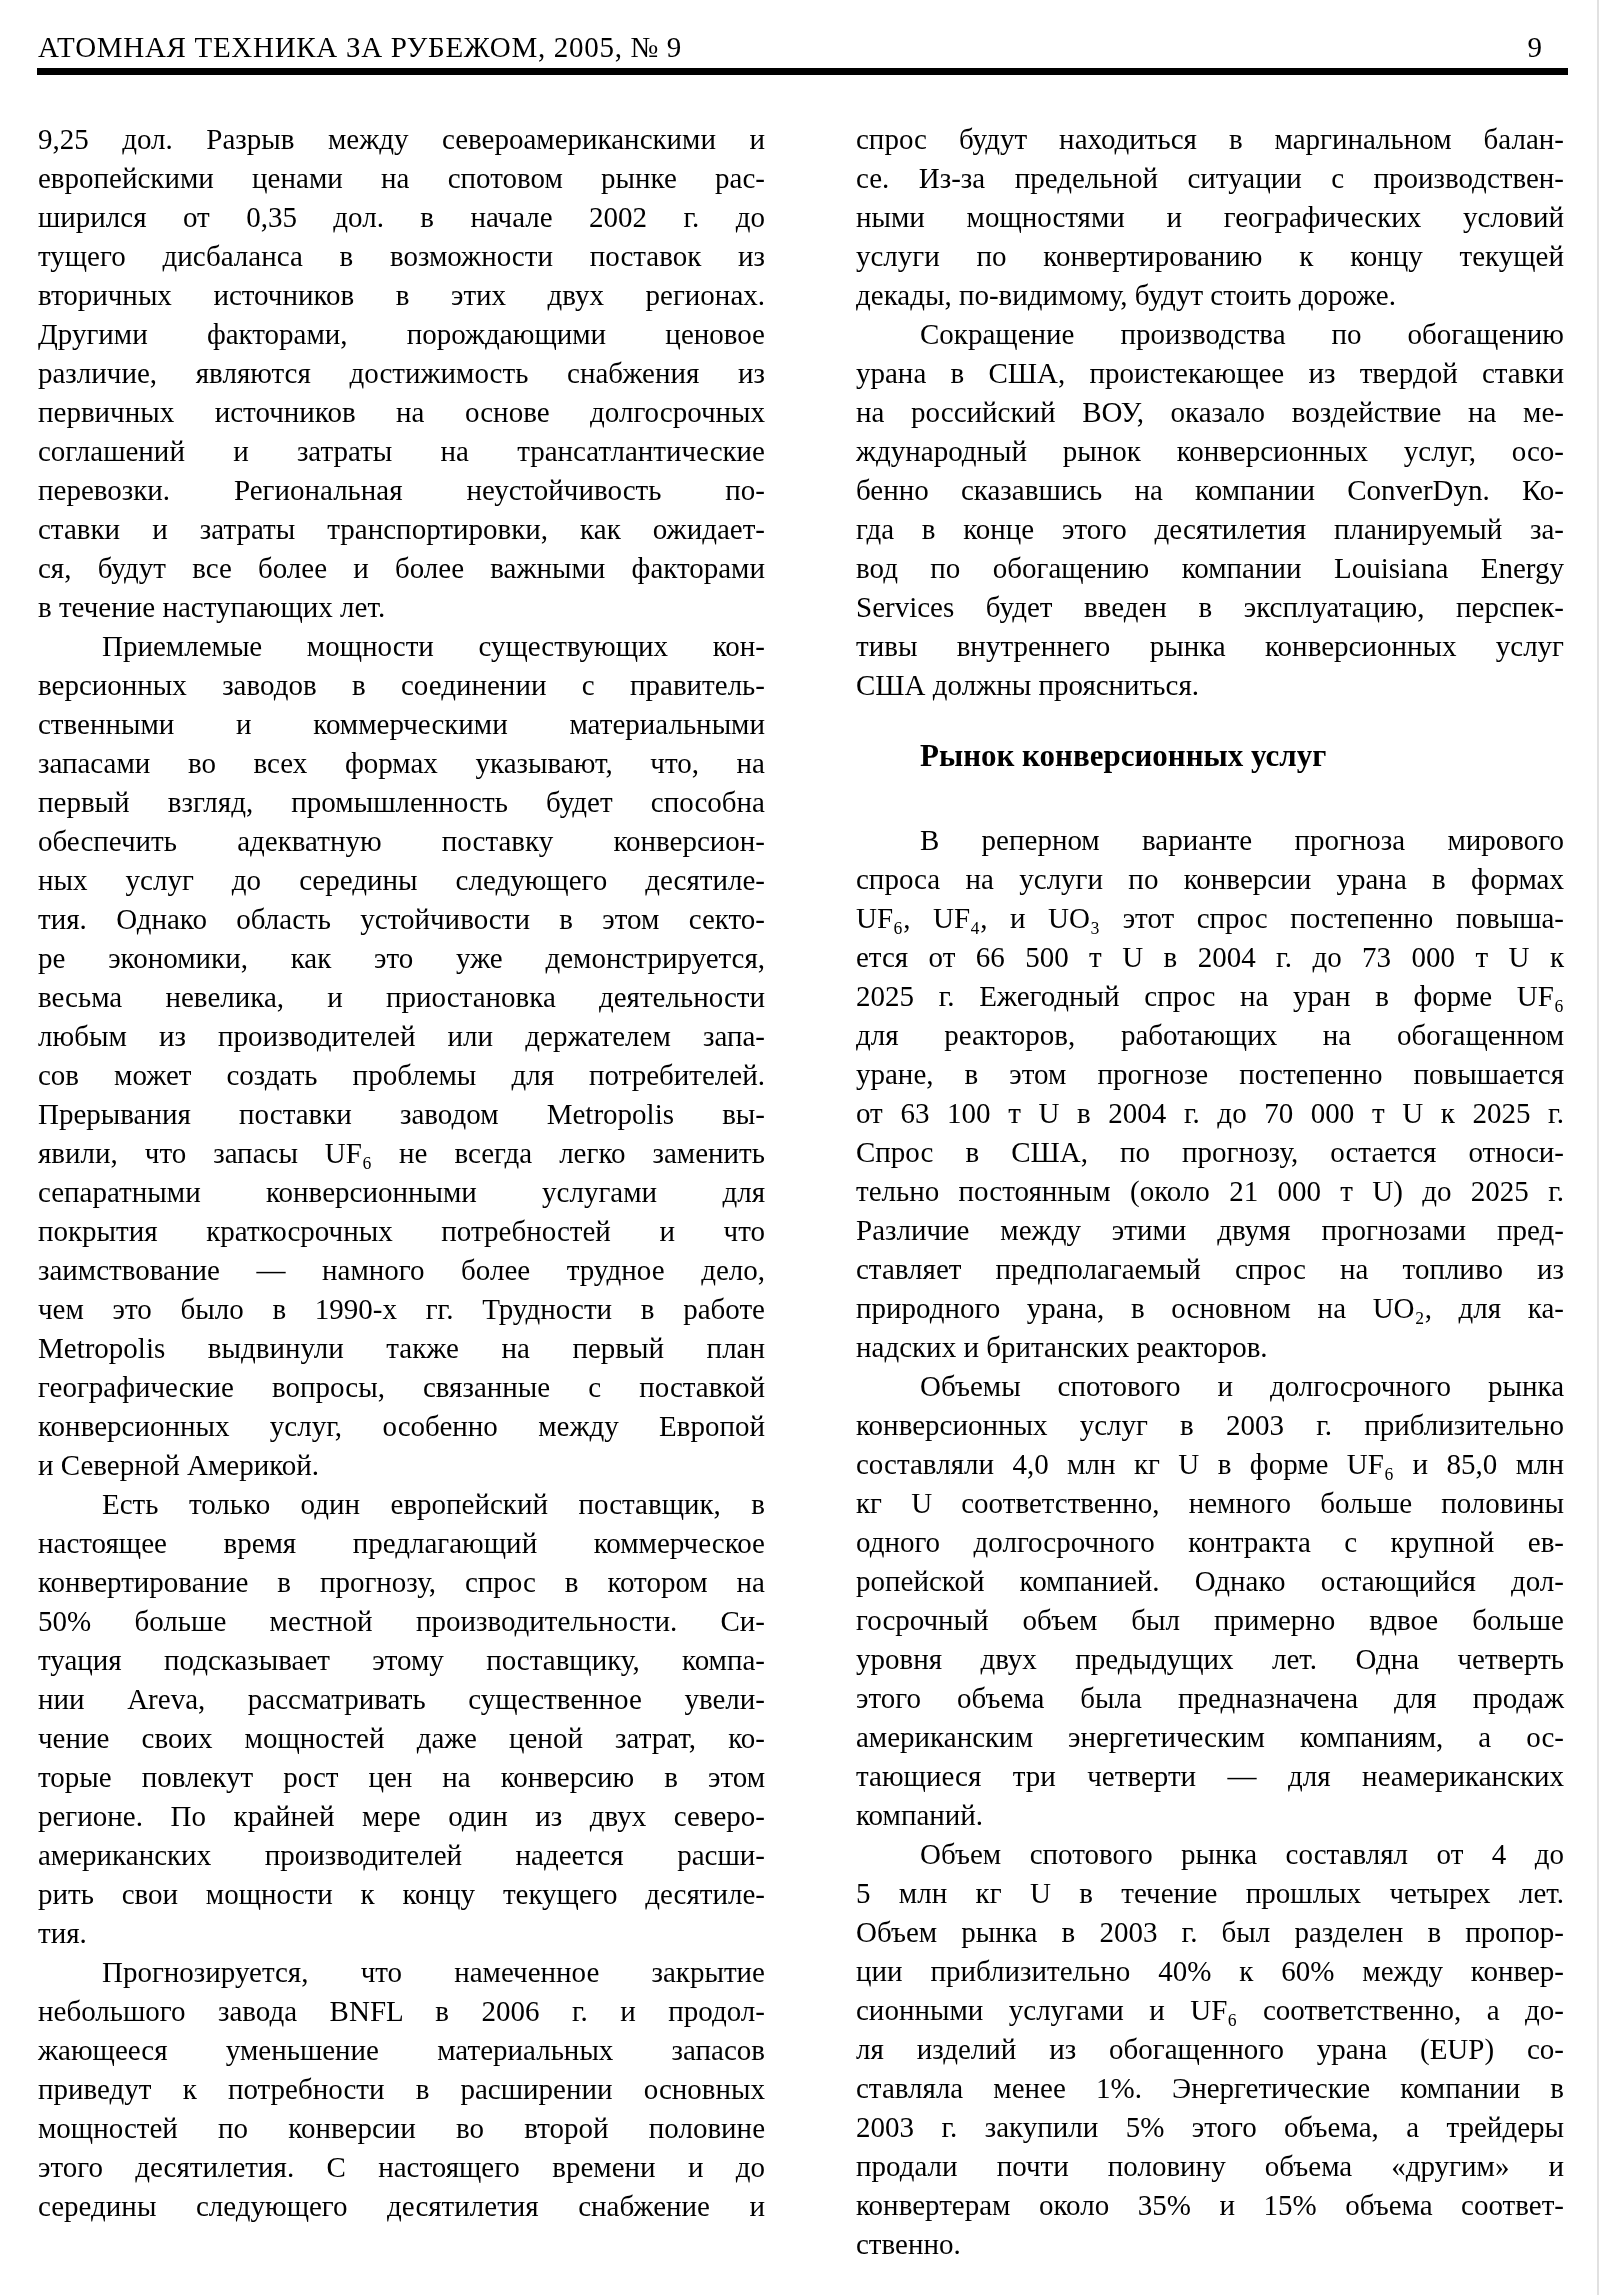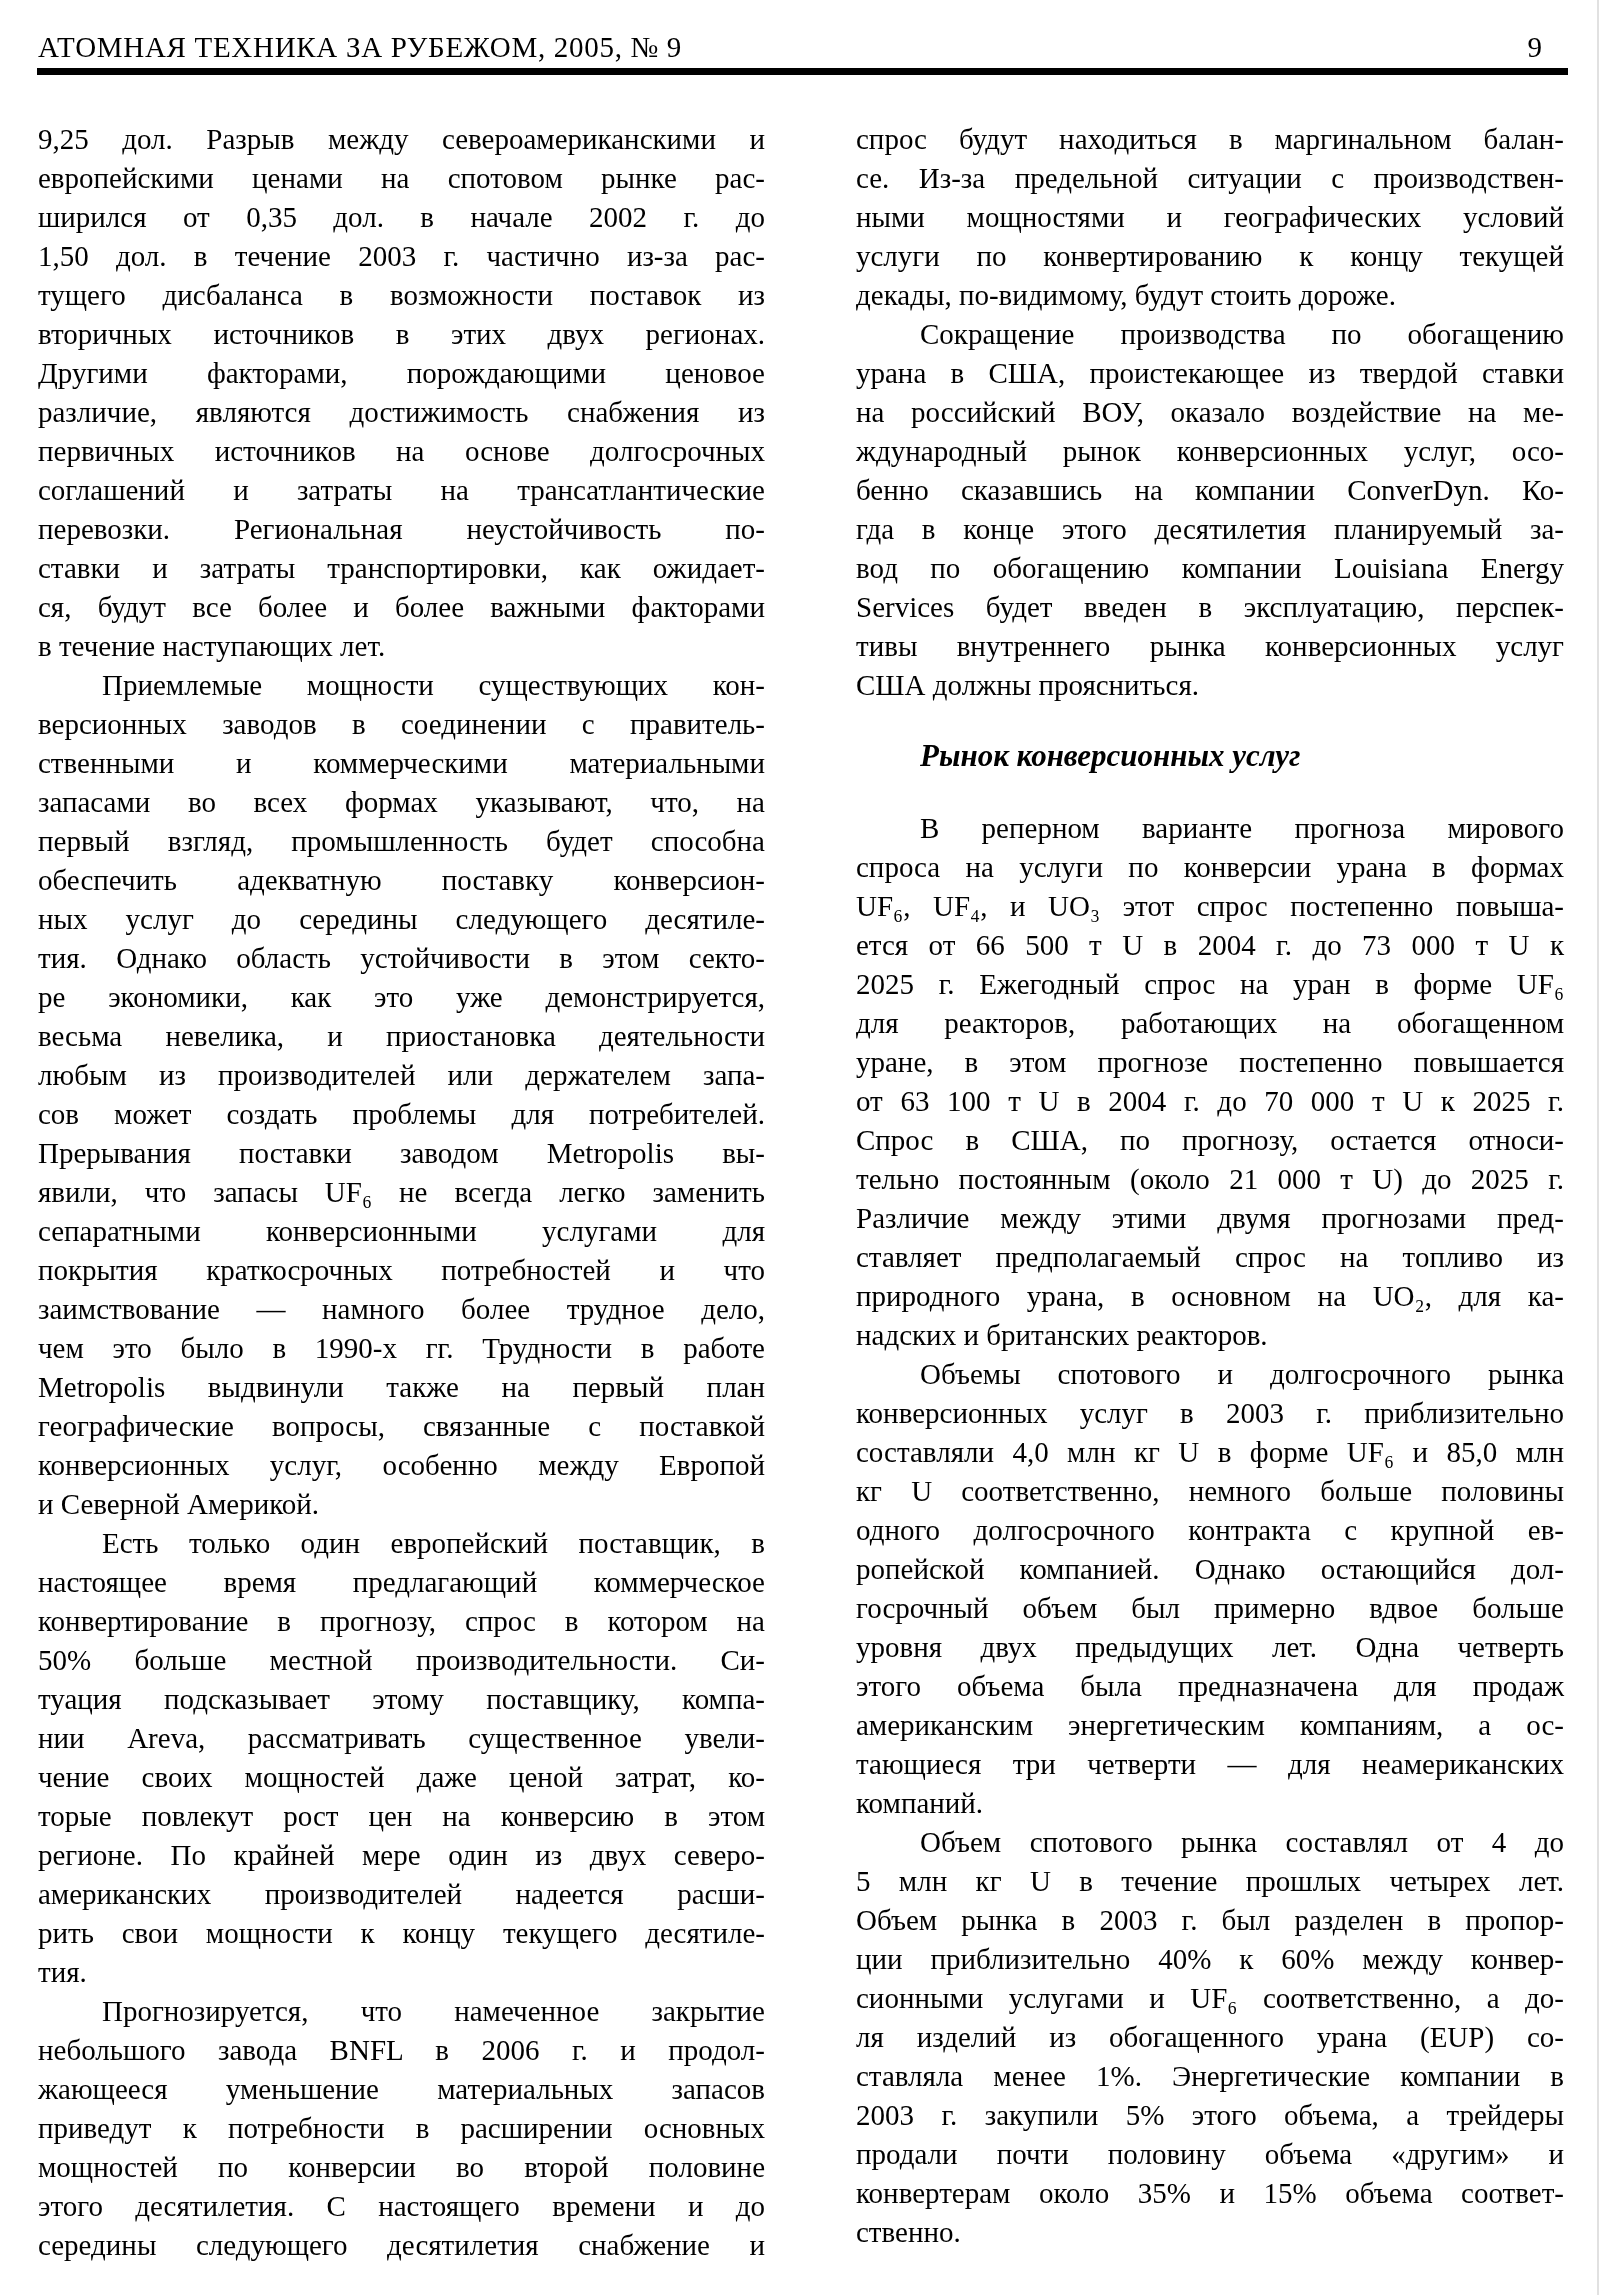--- a/index.html
+++ b/index.html
@@ -49,24 +49,23 @@
     text-align: justify;
     text-align-last: justify;
     white-space: normal;
     height: 39px;
     overflow: visible;
   }
   .line.indent  { text-indent: 64px; }
   .line.endline { text-align-last: left; }
   .heading {
     font-weight: bold;
-    font-style: italic;
     text-indent: 64px;
     margin-top: 31px;
-    margin-bottom: 34px;
+    margin-bottom: 46px;
     font-size: 31px;
     white-space: nowrap;
   }
   .scan-edge {
     position: absolute;
     top: 0;
     right: 4px;
     width: 2px;
     height: 100%;
     background: #c8c8c8;
@@ -81,21 +80,20 @@
     <span class="journal-title">АТОМНАЯ ТЕХНИКА ЗА РУБЕЖОМ, 2005, № 9</span>
     <span class="page-number">9</span>
   </div>
   <div class="header-rule"></div>
 
   <div class="column left">
       <div class="para">
         <div class="line">9,25 дол. Разрыв между североамериканскими и</div>
         <div class="line">европейскими ценами на спотовом рынке рас-</div>
         <div class="line">ширился от 0,35 дол. в начале 2002 г. до</div>
-        <div class="line">1,50 дол. в течение 2003 г. частично из-за рас-</div>
         <div class="line">тущего дисбаланса в возможности поставок из</div>
         <div class="line">вторичных источников в этих двух регионах.</div>
         <div class="line">Другими факторами, порождающими ценовое</div>
         <div class="line">различие, являются достижимость снабжения из</div>
         <div class="line">первичных источников на основе долгосрочных</div>
         <div class="line">соглашений и затраты на трансатлантические</div>
         <div class="line">перевозки. Региональная неустойчивость по-</div>
         <div class="line">ставки и затраты транспортировки, как ожидает-</div>
         <div class="line">ся, будут все более и более важными факторами</div>
         <div class="line endline">в течение наступающих лет.</div>

